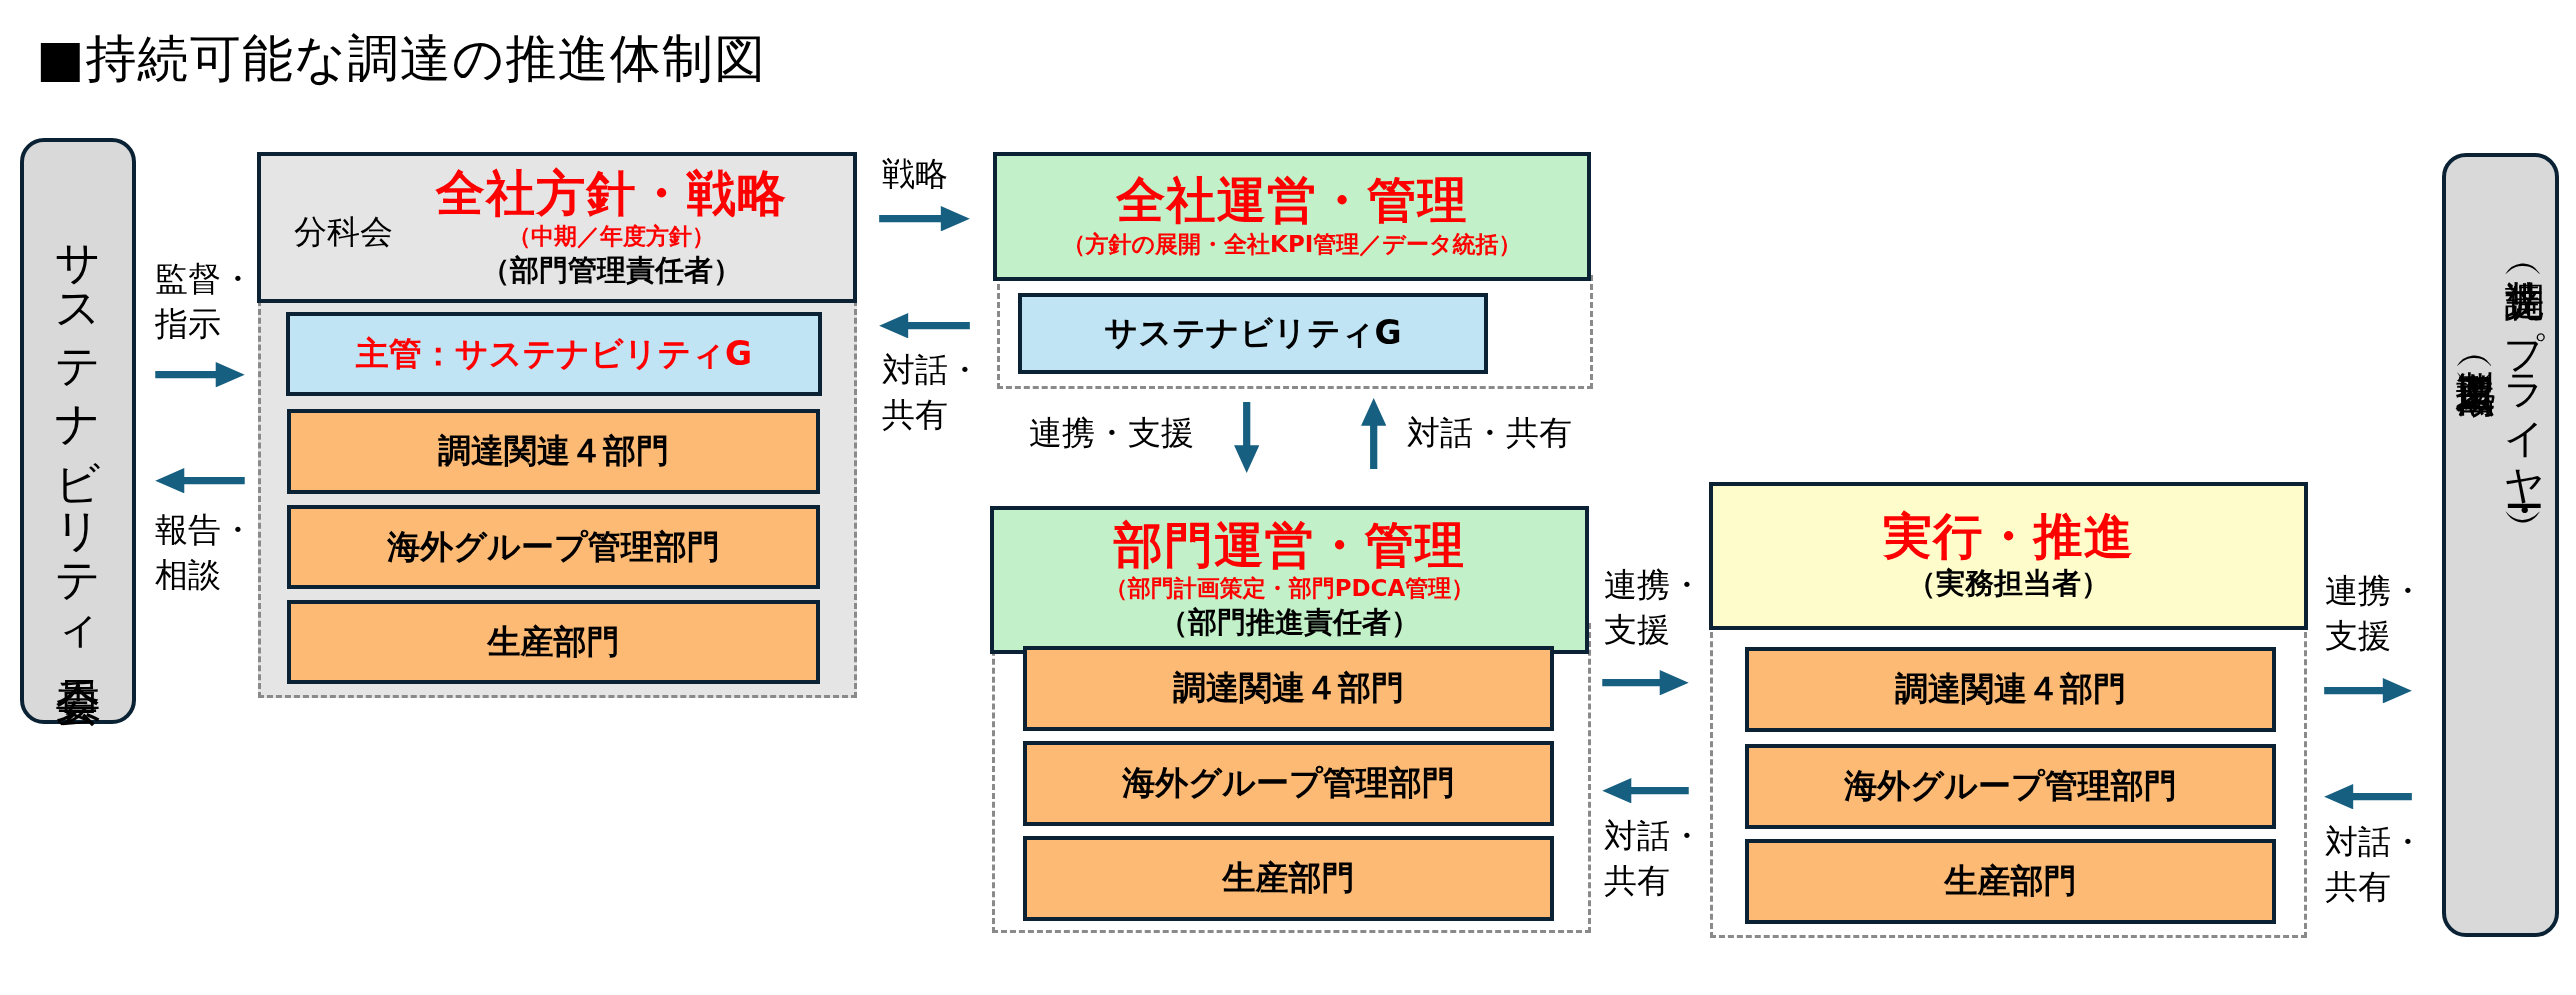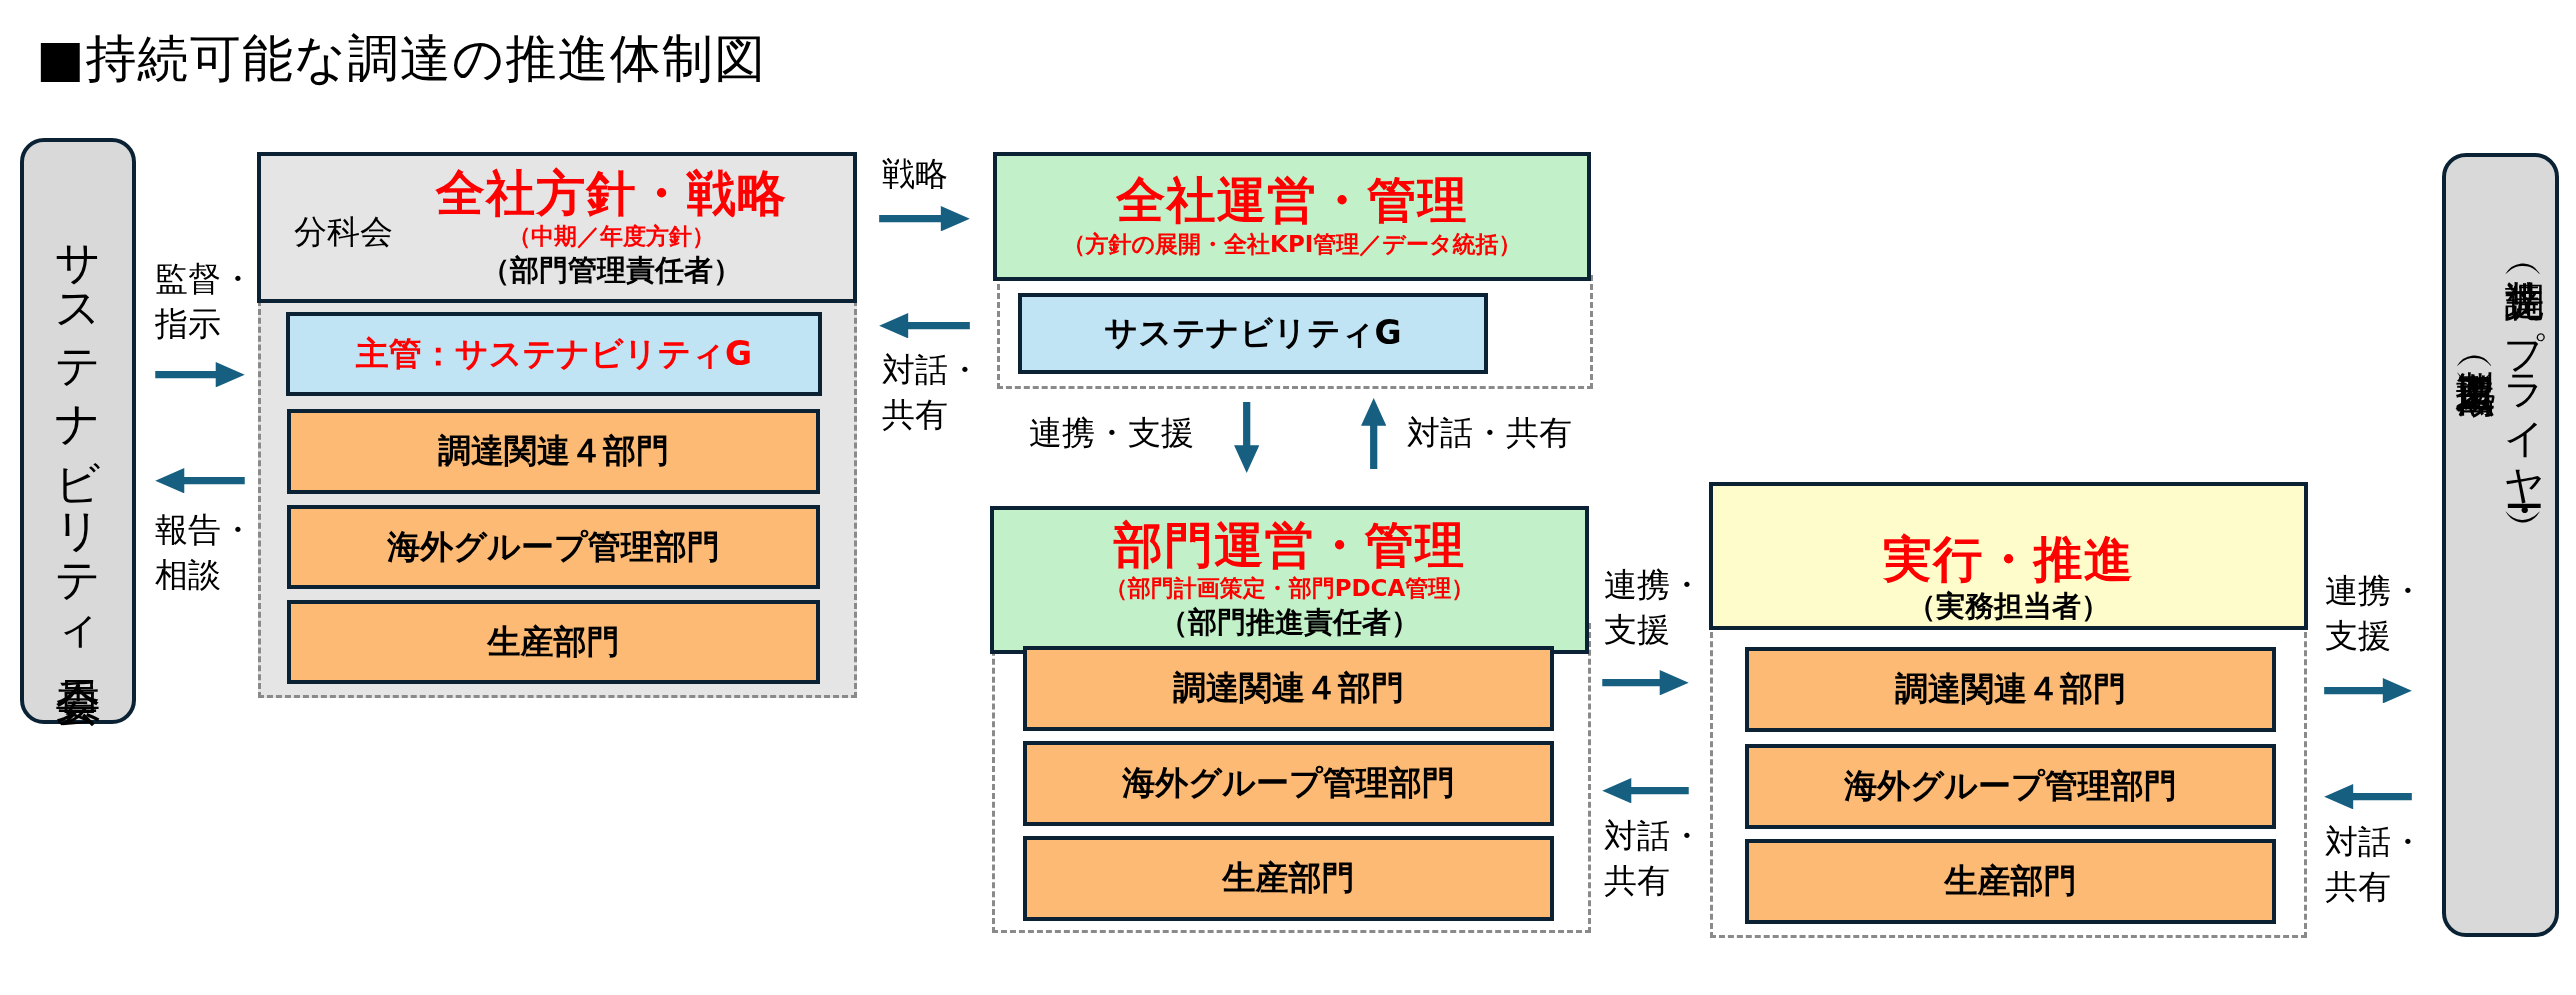--- a/index.html
+++ b/index.html
@@ -133,21 +133,21 @@
 </div>
 <div class="arrow" style="left:1602px; top:778px;">
   <svg width="87" height="25.4" viewBox="0 0 143 42">
       <polygon points="143,15 48,15 48,0 0,21 48,42 48,27 143,27" fill="#165f80"></polygon>
     </svg>
 </div>
 <div class="abs edge-label" style="left:1604px; top:814px;">対話・
 共有</div>
 
 <div class="abs dashed" style="left:1710px; top:623px; width:597px; height:315px;"></div>
-<div class="abs box yellow" style="left:1709px; top:482px; width:599px; height:148px;justify-content:flex-end;">
+<div class="abs box yellow" style="left:1709px; top:482px; width:599px; height:148px;">
   <div class="red-big">実行・推進</div>
   <div class="black-sub">（実務担当者）</div>
 </div>
 <div class="abs box paleblue" style="left:1745px; top:647px; width:531px; height:85px;">
   <span class="sub-label">調達関連４部門</span>
 </div>
 <div class="abs box paleblue" style="left:1745px; top:744px; width:531px; height:85px;">
   <span class="sub-label">海外グループ管理部門</span>
 </div>
 <div class="abs box paleblue" style="left:1745px; top:839px; width:531px; height:85px;">

